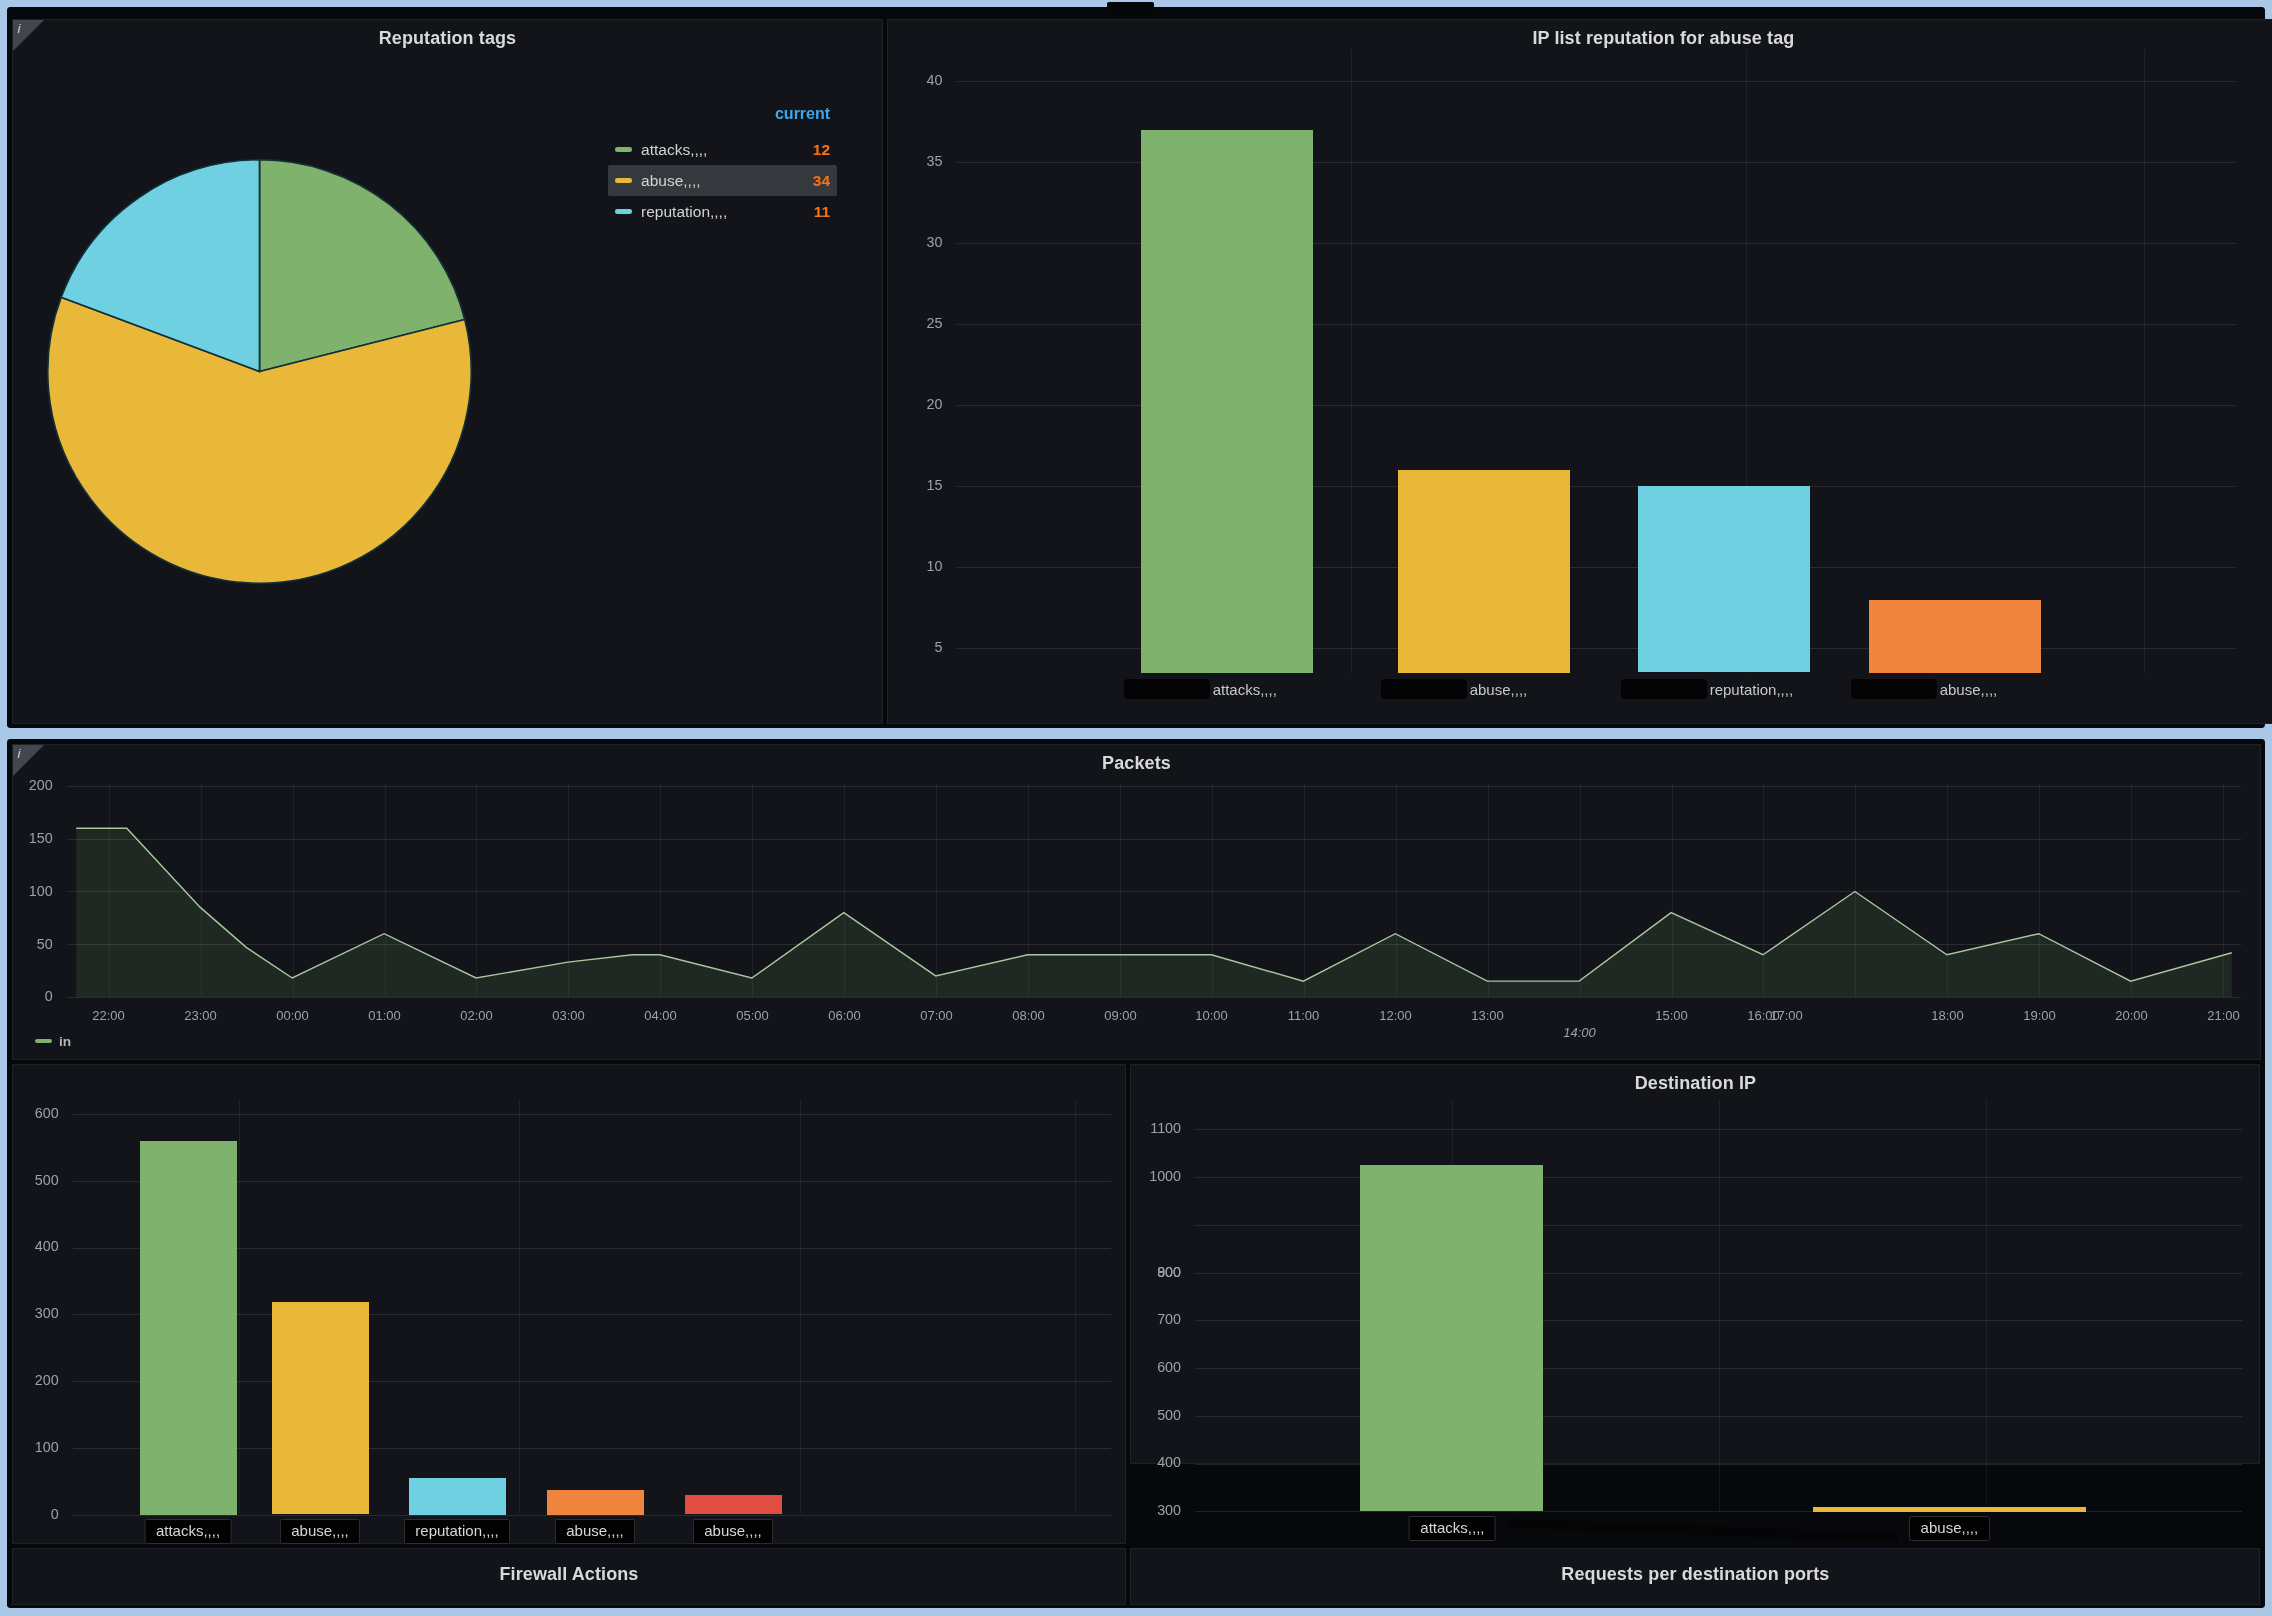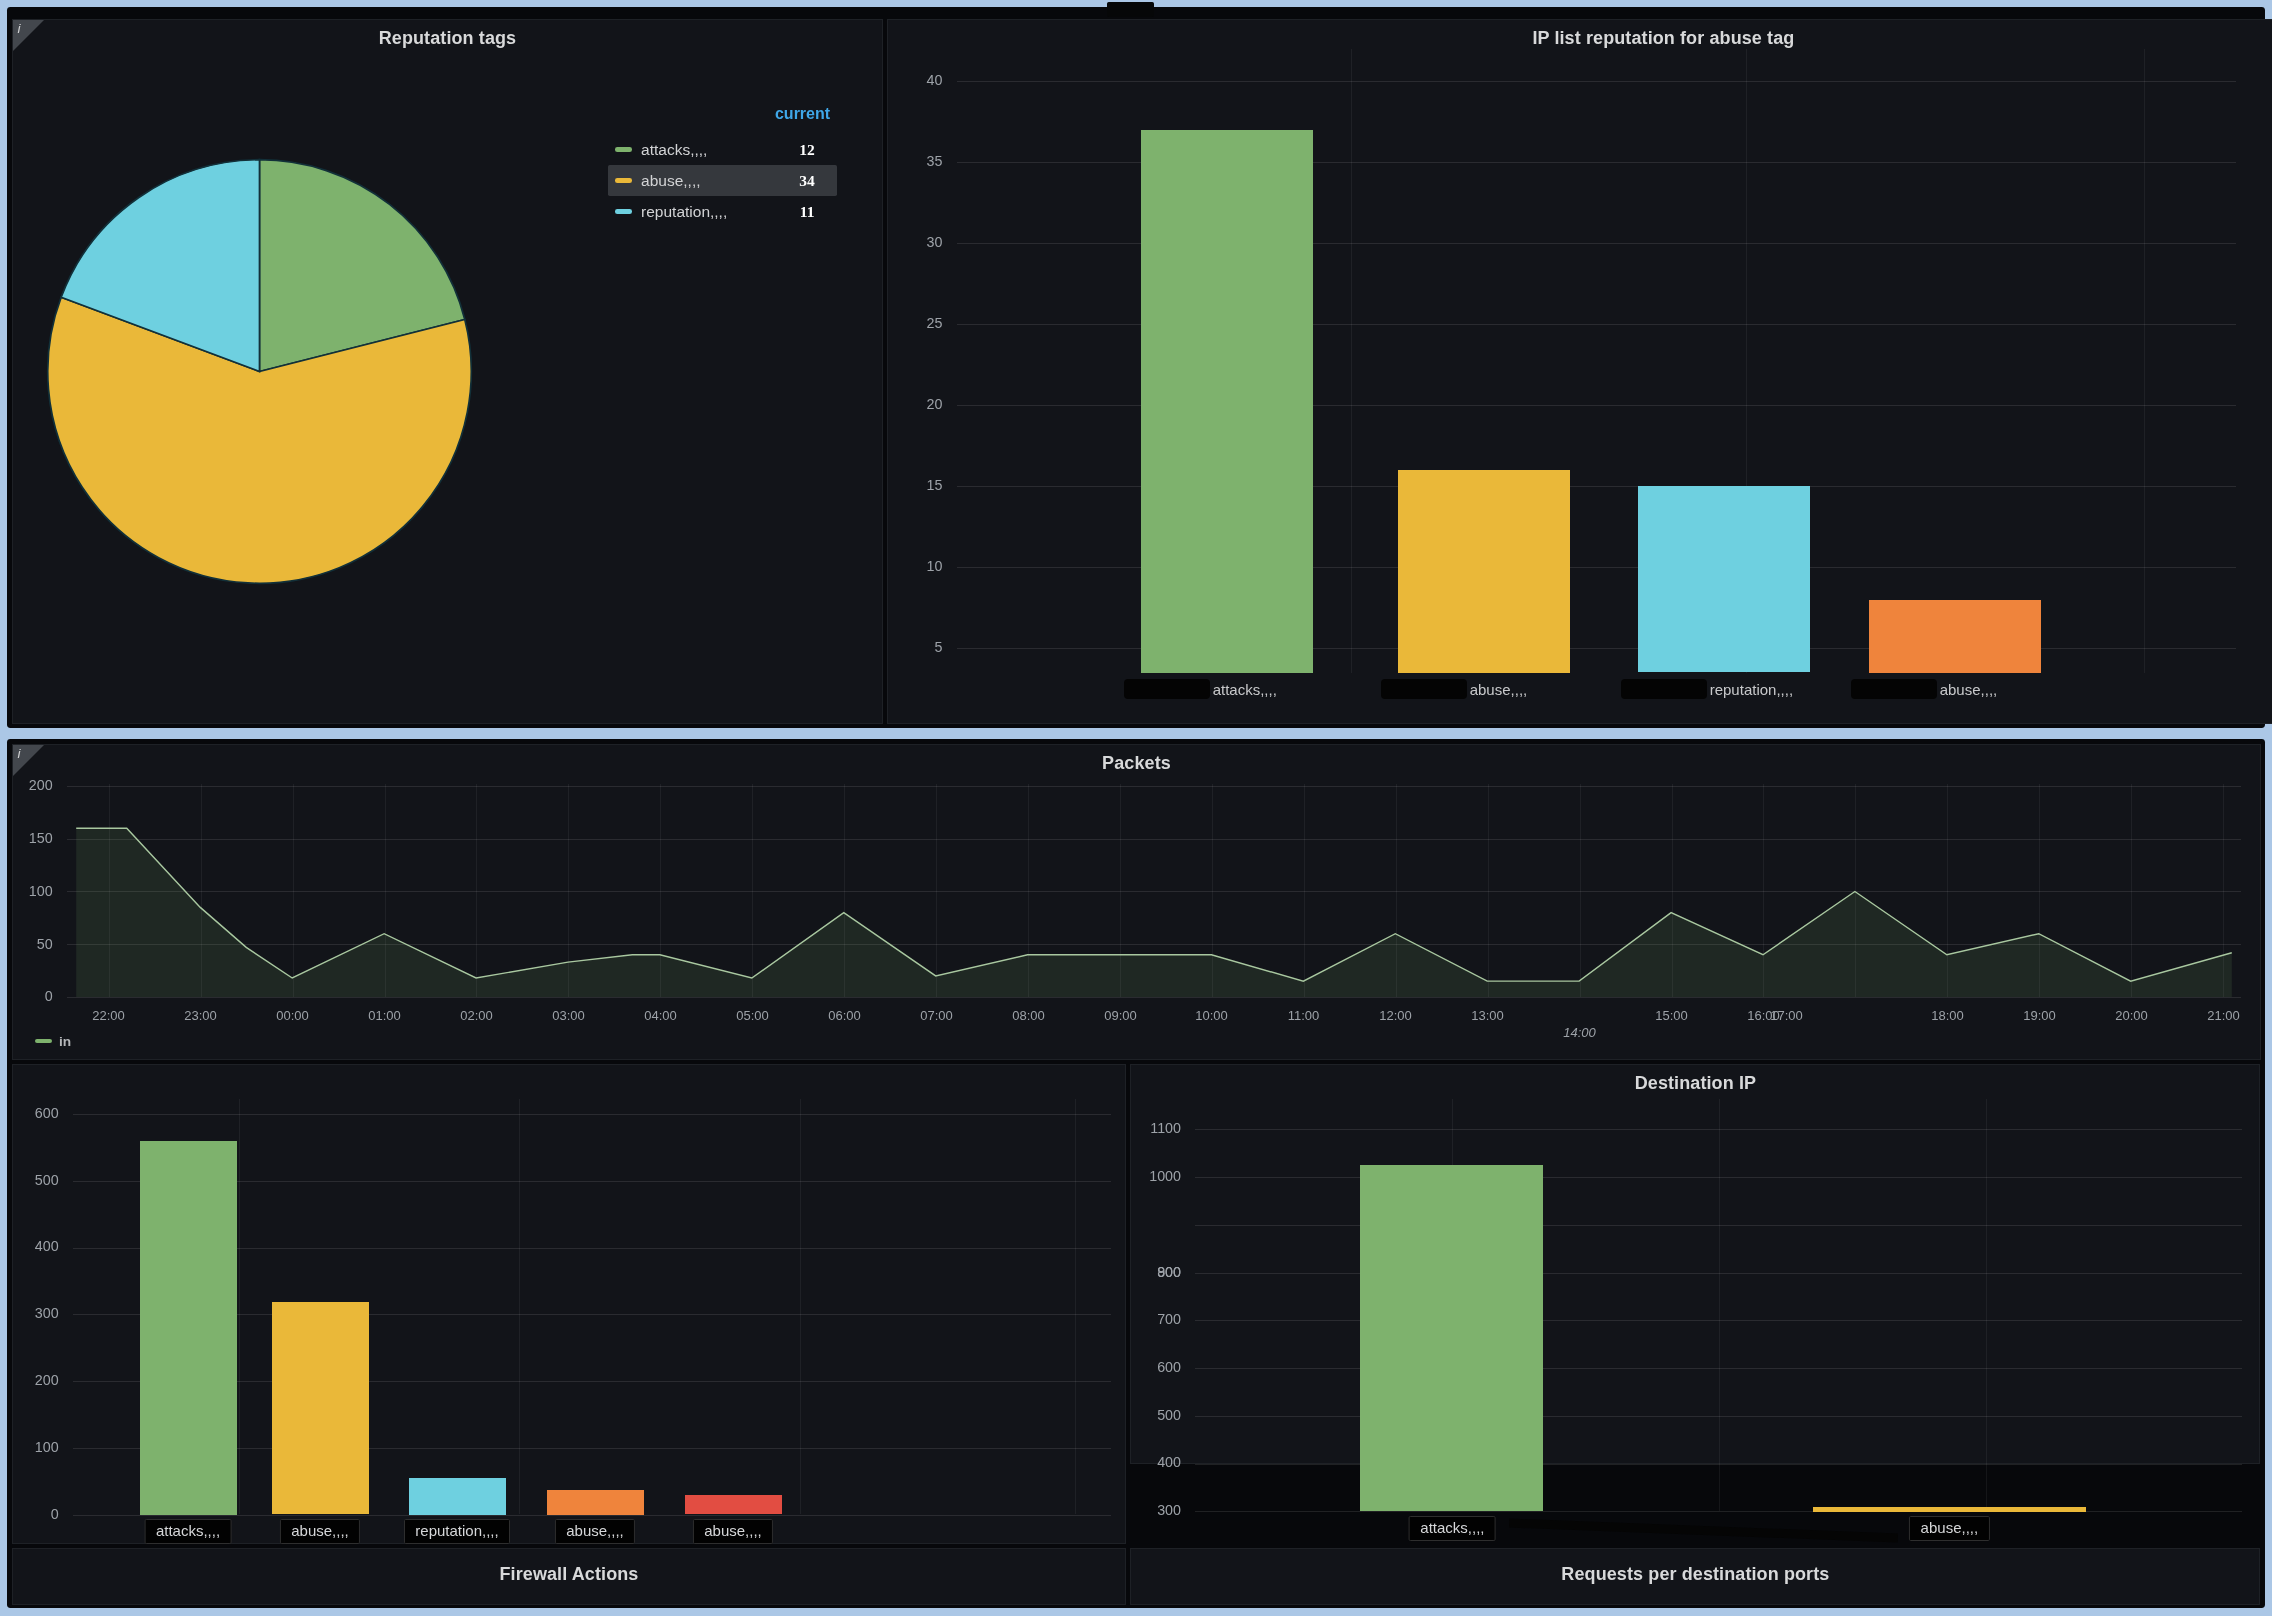--- a/index.html
+++ b/index.html
@@ -26,21 +26,21 @@
   .xlab-blob-wrap .blob{width:86px;height:20.6px;background:#040404;border-radius:4px;margin-right:2.3px;}
   .xlab-blob-wrap span{font-size:15px;color:#c8c9cb;}
   .xlab-box{position:absolute;transform:translateX(-50%);background:#020202;border:1.1px solid #2e2e2e;
             border-radius:1.7px;padding:2.3px 10.3px 3.4px;font-size:15px;color:#d6d7d9;white-space:nowrap;z-index:2;}
   .legend{position:absolute;left:595px;top:85px;width:229px;}
   .legend-header{text-align:right;padding-right:6.9px;font-size:16px;font-weight:700;margin-bottom:11.4px;}
   .legend-row{display:flex;align-items:center;height:31px;padding:0 6.9px;border-radius:1.7px;}
   .legend-row.hl{background:#35383d;}
   .legend-dash{width:17px;height:4.6px;border-radius:2.3px;margin-right:9.2px;flex:0 0 auto;}
   .legend-label{flex:1;font-size:15.5px;color:#d2d3d5;}
-  .legend-value{width:46px;text-align:center;font-size:15.5px;font-weight:600;color:#ffffff;font-family:Liberation Serif, serif;}
+  .legend-value{width:46px;text-align:right;font-size:15.5px;font-weight:600;color:#f97316;}
   .line-legend{position:absolute;display:flex;align-items:center;font-size:13.7px;color:#b4b6b9;font-weight:600;}
   .line-legend .legend-dash{margin-right:6.9px;}
   .connector{position:absolute;background:#050505;transform:rotate(2.2deg);z-index:1;}
   svg{position:absolute;}
 </style>
 </head>
 <body>
 
 <div class="stage">
   <div class="notch"></div>

